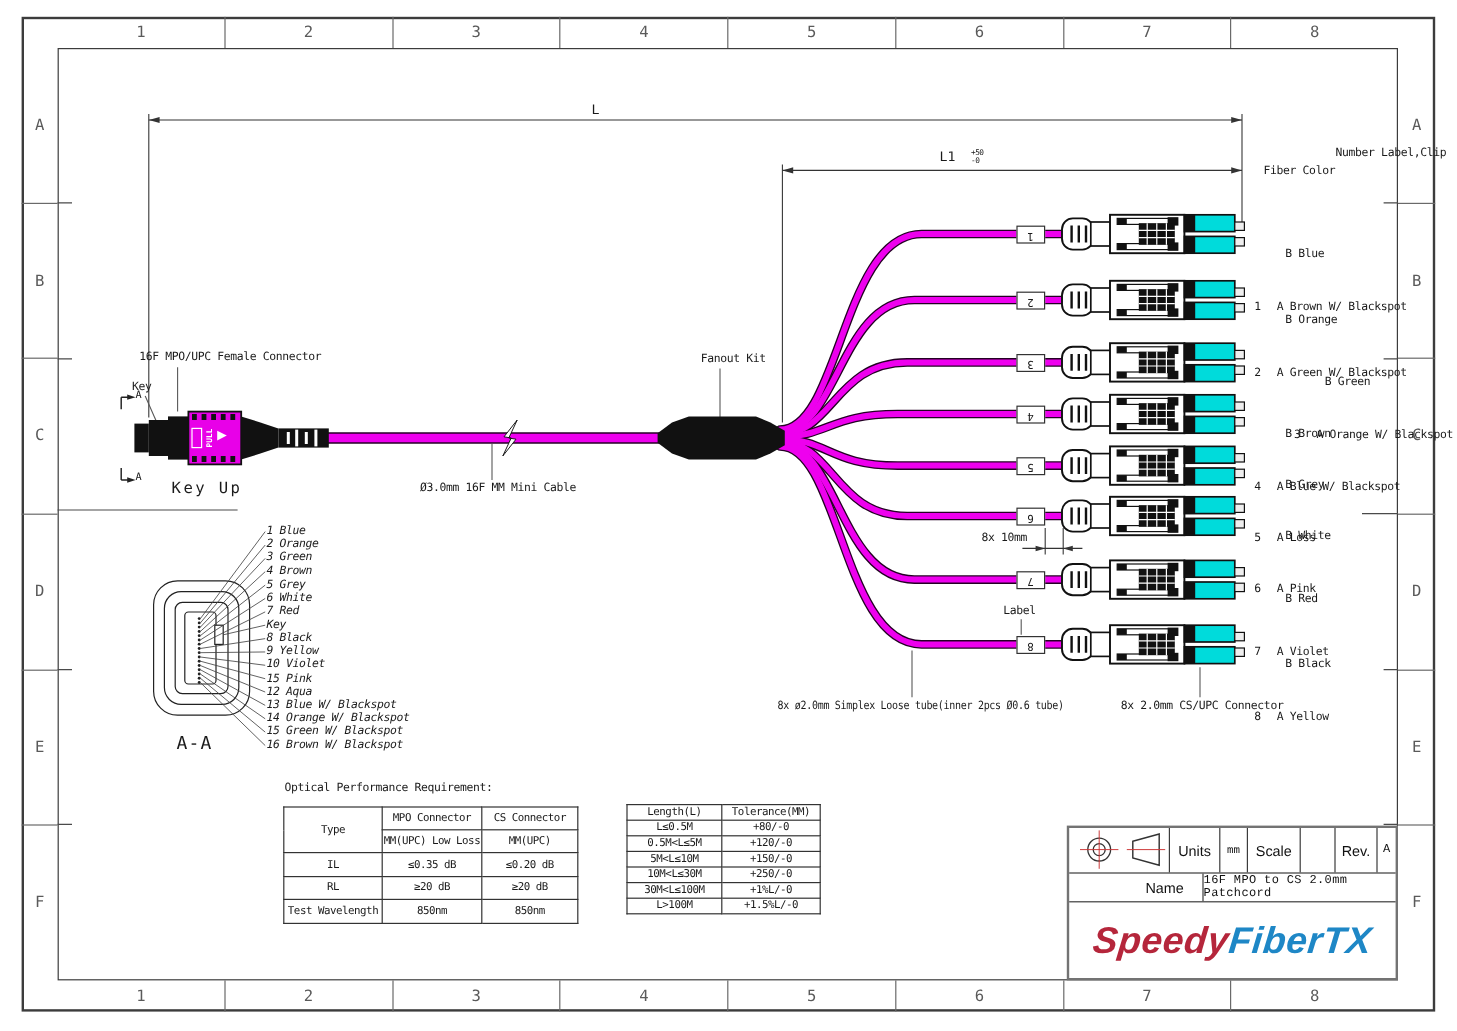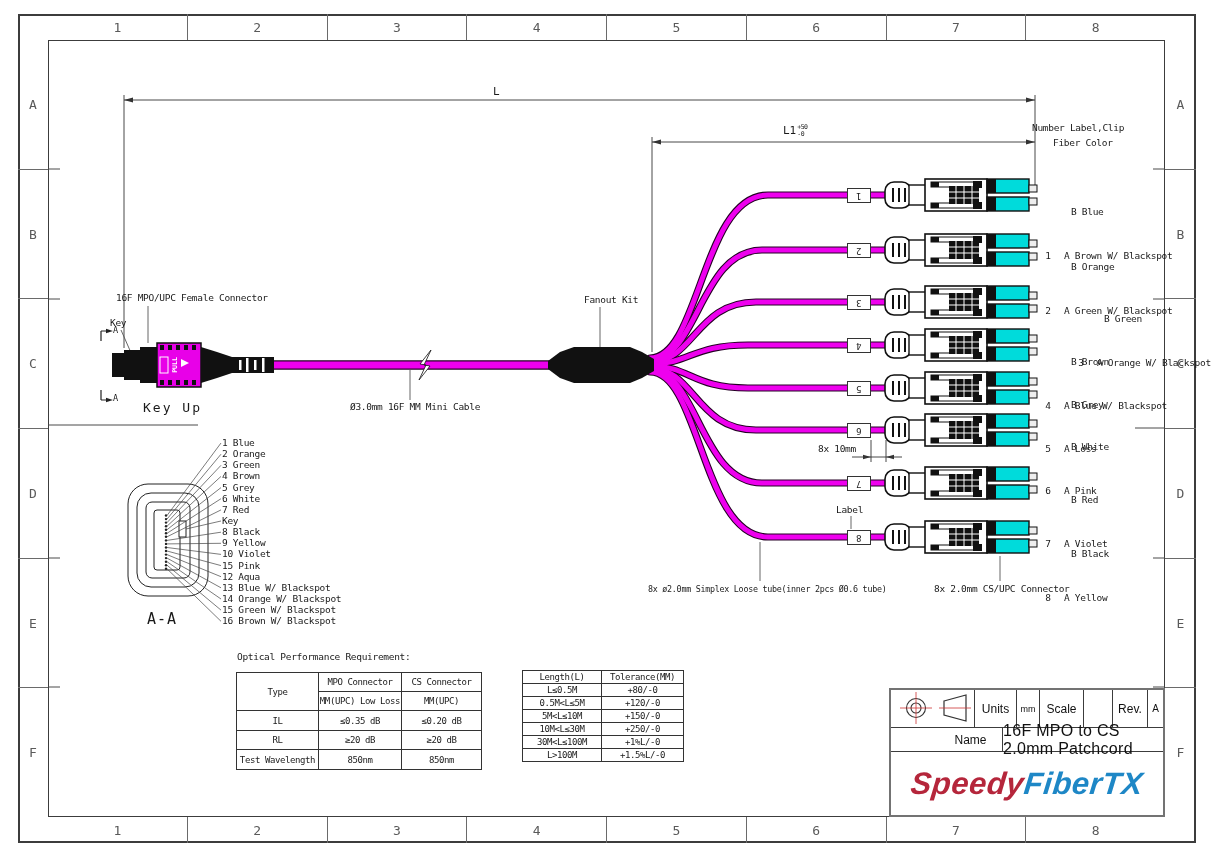--- a/index.html
+++ b/index.html
@@ -37,41 +37,41 @@
   .numbox { position: absolute; left: 847px; width: 24px; height: 15px; background: #fff; border: 1.2px solid #333;
             display: flex; align-items: center; justify-content: center; font-size: 9px; }
   .numbox span { transform: rotate(180deg); display: block; }
   .branch { position: absolute; left: 1041px; width: 170px; font-size: 9.5px; letter-spacing: -0.3px;
             line-height: 14.5px; white-space: pre; }
   .branch .bl { padding-left: 30px; }
   .branch .al { display: flex; }
   .branch .num { width: 14px; text-align: center; margin-right: 9px; }
 
   
-  .legend { position: absolute; left: 222px; top: 437px; }
+  .legend { position: absolute; left: 222px; top: 437px; font-style: italic; }
   .legend div { height: 11.15px; font-size: 9.5px; letter-spacing: -0.3px; white-space: pre; }
 
   
   .dtable { position: absolute; border-collapse: collapse; table-layout: fixed; font-size: 9px;
             letter-spacing: -0.4px; text-align: center; color: #1a1a1a; }
   .dtable td { border: 1px solid #333; padding: 0; overflow: hidden; }
   .opt { left: 236px; top: 672px; width: 245px; }
   .opt tr { height: 19px; } .opt tr:nth-child(3), .opt tr:nth-child(5) { height: 20px; }
   .len { left: 522px; top: 670px; width: 161px; }
   .len tr { height: 13px; }
   .len td:first-child { border-right-width: 1.5px; }
 
   
   .tb { position: absolute; left: 889px; top: 688px; width: 276px; height: 129px; border: 2px solid #737373;
         font-family: "Liberation Sans", sans-serif; display: flex; flex-direction: column; background: transparent; }
   .tb-r1 { height: 38px; display: flex; border-bottom: 1.5px solid #3c3c3c; }
   .tb-r2 { height: 24px; display: flex; border-bottom: 1.5px solid #3c3c3c; padding-left: 48px; }
   .tb-c { border-right: 1.5px solid #3c3c3c; display: flex; align-items: center; justify-content: center; font-size: 12px; color: #111; }
   .tb-c.last { border-right: none; }
-  .tb-serif { font-family: Liberation Sans, sans-serif; }
+  .tb-serif { font-family: Liberation Mono, monospace; }
   .tb-logo { flex: 1; display: flex; align-items: center; justify-content: center; font-style: italic;
              font-weight: bold; font-size: 31px; transform: skewX(-6deg); letter-spacing: 0.5px; }
 </style>
 </head>
 <body>
 
 <div class="sheet">
 
   <div class="frame-outer"></div>
   <div class="frame-inner"></div>
@@ -289,34 +289,34 @@
     <g>
       <circle cx="916" cy="708" r="9.5" fill="none" stroke="#333" stroke-width="1.1"></circle>
       <circle cx="916" cy="708" r="5" fill="none" stroke="#333" stroke-width="1.1"></circle>
       <path d="M900,708 h32 M916,692 v32" stroke="#CC3333" stroke-width="0.8" fill="none"></path>
       <polygon points="944,701 966,695 966,721 944,715" fill="#fff" stroke="#333" stroke-width="1.2"></polygon>
       <path d="M939,708 h32" stroke="#CC3333" stroke-width="0.8" fill="none"></path>
     </g>
   </svg>
 
   <div class="dimL" style="left:493px; top:85px;">L</div>
-  <div class="l1wrap" style="left:783px; top:124px;">
+  <div class="l1wrap" style="left:783px; top:124px;gap:12px;">
     <span>L1</span>
     <span class="l1tol">
       <span>+50</span>
       <span>-0</span>
     </span>
   </div>
 
   <div class="ann" style="left:116px; top:292px;">16F MPO/UPC Female Connector</div>
   <div class="ann" style="left:110px; top:317px;">Key</div>
   <div class="keyup" style="left:143px; top:400px;">Key Up</div>
   <div class="ann" style="left:350px; top:401px;">Ø3.0mm 16F MM Mini Cable</div>
   <div class="ann" style="left:584px; top:294px;">Fanout Kit</div>
-  <div class="ann" style="left:1032px; top:122px;">Number Label,Clip</div>
+  <div class="ann" style="left:1113px; top:122px;">Number Label,Clip</div>
   <div class="ann" style="left:1053px; top:137px;">Fiber Color</div>
   <div class="ann" style="left:818px; top:443px;">8x 10mm</div>
   <div class="ann" style="left:836px; top:504px;">Label</div>
   <div class="ann" style="left:648px; top:583px; transform:scaleX(0.88); transform-origin:left top;">8x ø2.0mm Simplex Loose tube(inner 2pcs Ø0.6 tube)</div>
   <div class="ann" style="left:934px; top:583px;">8x 2.0mm CS/UPC Connector</div>
   <div class="secA" style="left:113px; top:325px;">A</div>
   <div class="secA" style="left:113px; top:393px;">A</div>
   <div class="secAA" style="left:147px; top:610px;">A-A</div>
   <div class="pull">PULL</div>
 
@@ -475,21 +475,21 @@
       <div class="tb-c" style="width:84px;"></div>
       <div class="tb-c" style="width:42px;">Units</div>
       <div class="tb-c tb-serif" style="width:23px; font-size:9px;">mm</div>
       <div class="tb-c" style="width:44px;">Scale</div>
       <div class="tb-c" style="width:29px;"></div>
       <div class="tb-c" style="width:35px;">Rev.</div>
       <div class="tb-c tb-serif last" style="flex:1; font-size:10px;">A</div>
     </div>
     <div class="tb-r2">
       <div class="tb-c" style="width:64px;">Name</div>
-      <div class="tb-c tb-serif last" style="flex:1; font-size:16px; letter-spacing:0.3px;">16F MPO to CS 2.0mm Patchcord</div>
+      <div class="tb-c tb-serif last" style="flex:1; font-size:10px; letter-spacing:0.3px;">16F MPO to CS 2.0mm Patchcord</div>
     </div>
     <div class="tb-logo">
       <span style="color:#B5263B;">Speedy</span>
         <span style="color:#1E87C6;">FiberTX</span>
     </div>
   </div>
 
 </div>
 
 </body></html>

